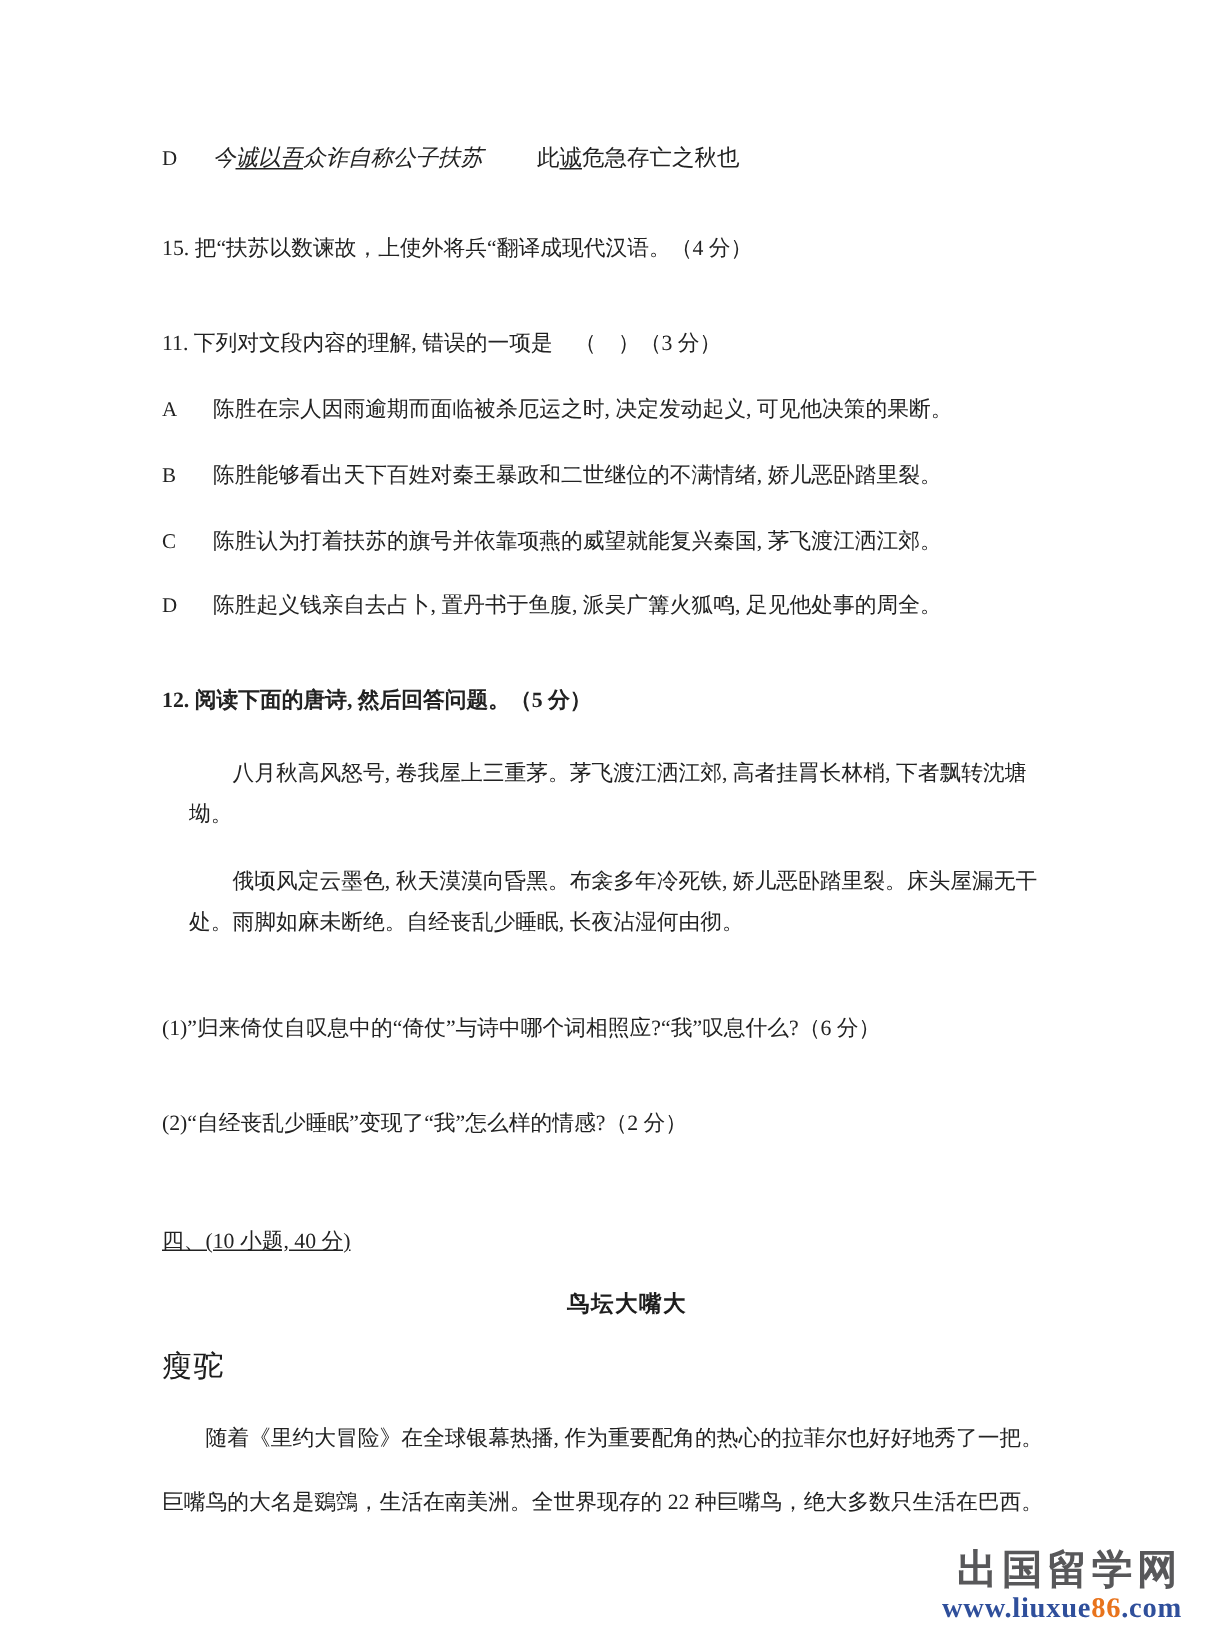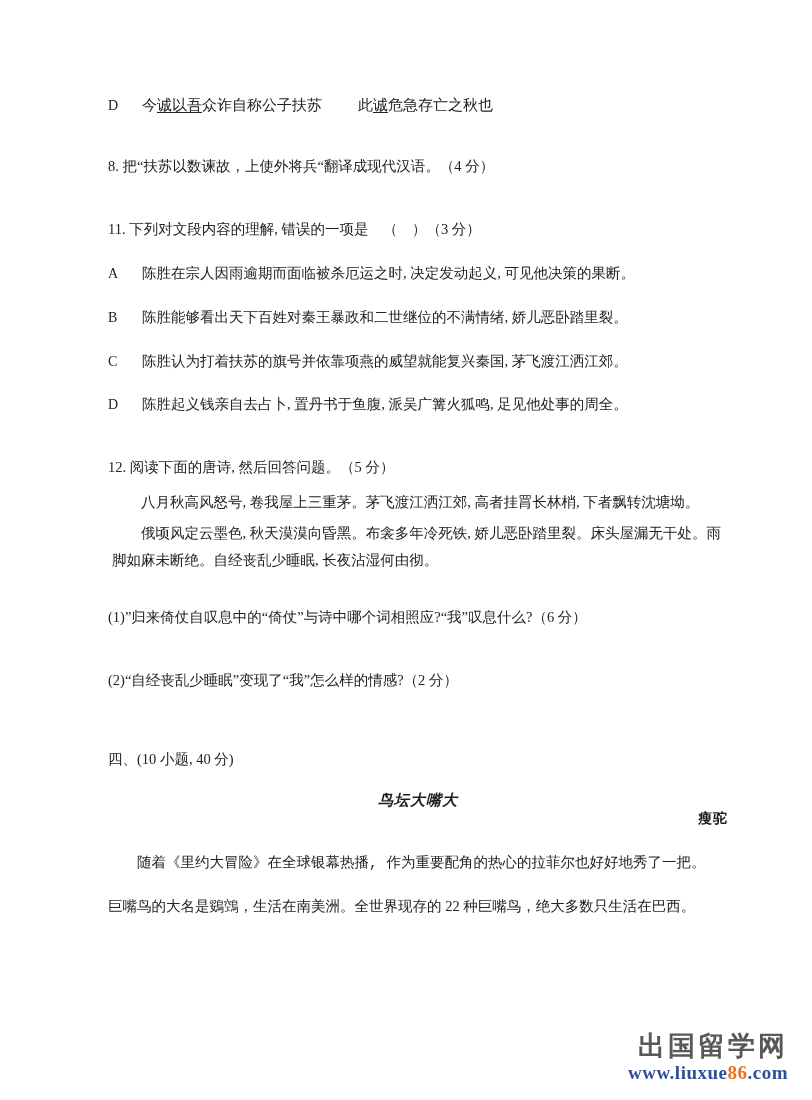--- a/index.html
+++ b/index.html
@@ -44,52 +44,52 @@
   }
   .opt-text { flex: 1 1 auto; }
 
   .d-line {
     display: flex;
     align-items: baseline;
     font-size: 15px;
     color: #222222;
   }
   .d-letter { width: 34px; flex: 0 0 34px; font-size: 14px; }
-  .d-seg-a { margin-right: 36px; }
+  .d-seg-a { margin-right: 36px; font-style: italic; }
   u.ul { text-decoration: underline; text-underline-offset: 2px; }
 
   .q-head {
     font-size: 14.5px;
     line-height: 1.6;
     color: #222222;
   }
   .indent2 { text-indent: 2em; }
   .poem-p {
     font-size: 14.5px;
     line-height: 1.85;
     color: #222222;
-    margin: 4px;
+    margin: 18px;
   }
   .para {
     font-size: 14.5px;
     line-height: 1.85;
     color: #222222;
     margin: 0;
   }
   .center-title {
     text-align: center;
     font-weight: bold;
     font-size: 15px;
     letter-spacing: 1px;
     font-family: "Liberation Sans", sans-serif;
   }
   .center-author {
-    text-align: right;
-    font-weight: bold;
-    font-size: 14px;
+    text-align: left;
+    font-weight: normal;
+    font-size: 20px;
     letter-spacing: 1px;
     font-family: "Liberation Sans", sans-serif;
   }
 
   .watermark {
     position: absolute;
     right: 24px;
     bottom: 18px;
     text-align: right;
     line-height: 1;
@@ -120,21 +120,21 @@
   <div class="content">
 
     <div class="d-line">
       <span class="d-letter">D</span>
       <span class="d-seg-a"><span>今</span><u class="ul">诚以吾</u><span>众诈自称公子扶苏</span></span>
       <span><span>此</span><u class="ul">诚</u><span>危急存亡之秋也</span></span>
     </div>
 
     <div class="gap-lg"></div>
 
-    <div class="q-head">8. 把“扶苏以数谏故，上使外将兵“翻译成现代汉语。（4 分）</div>
+    <div class="q-head">15. 把“扶苏以数谏故，上使外将兵“翻译成现代汉语。（4 分）</div>
 
     <div class="gap-lg"></div>
 
     <div class="q-head" style="margin-bottom:21px;">11. 下列对文段内容的理解, 错误的一项是　（　）（3 分）</div>
 
     <div class="opt-row">
       <span class="opt-letter">A</span>
       <span class="opt-text">陈胜在宗人因雨逾期而面临被杀厄运之时, 决定发动起义, 可见他决策的果断。</span>
     </div>
     <div class="opt-row">
@@ -145,42 +145,42 @@
       <span class="opt-letter">C</span>
       <span class="opt-text">陈胜认为打着扶苏的旗号并依靠项燕的威望就能复兴秦国, 茅飞渡江洒江郊。</span>
     </div>
     <div class="opt-row" style="margin-bottom:0;">
       <span class="opt-letter">D</span>
       <span class="opt-text">陈胜起义钱亲自去占卜, 置丹书于鱼腹, 派吴广篝火狐鸣, 足见他处事的周全。</span>
     </div>
 
     <div class="gap-lg"></div>
 
-    <div class="q-head" style="margin-bottom:10px;">12. 阅读下面的唐诗, 然后回答问题。（5 分）</div>
+    <div class="q-head" style="margin-bottom:24px;font-weight:bold;">12. 阅读下面的唐诗, 然后回答问题。（5 分）</div>
 
     <p class="poem-p indent2">八月秋高风怒号, 卷我屋上三重茅。茅飞渡江洒江郊, 高者挂罥长林梢, 下者飘转沈塘坳。</p>
     <p class="poem-p indent2">俄顷风定云墨色, 秋天漠漠向昏黑。布衾多年冷死铁, 娇儿恶卧踏里裂。床头屋漏无干处。雨脚如麻未断绝。自经丧乱少睡眠, 长夜沾湿何由彻。</p>
 
     <div class="gap-md"></div>
 
     <div class="q-head">(1)”归来倚仗自叹息中的“倚仗”与诗中哪个词相照应?“我”叹息什么?（6 分）</div>
 
     <div class="gap-lg"></div>
 
     <div class="q-head">(2)“自经丧乱少睡眠”变现了“我”怎么样的情感?（2 分）</div>
 
     <div class="gap-lg"></div>
     <div class="gap-sm"></div>
 
-    <div class="q-head" style="margin-bottom:20px;">四、(10 小题, 40 分)</div>
+    <div class="q-head" style="margin-bottom:20px;text-decoration:underline;">四、(10 小题, 40 分)</div>
 
-    <div class="center-title" style="font-style:italic;">鸟坛大嘴大</div>
+    <div class="center-title" style="margin-bottom:18px;">鸟坛大嘴大</div>
     <div class="center-author" style="margin-bottom:22px;">瘦驼</div>
 
-    <p class="para indent2" style="margin-bottom:16px;font-family:Liberation Mono, monospace;">随着《里约大冒险》在全球银幕热播, 作为重要配角的热心的拉菲尔也好好地秀了一把。</p>
+    <p class="para indent2" style="margin-bottom:16px;">随着《里约大冒险》在全球银幕热播, 作为重要配角的热心的拉菲尔也好好地秀了一把。</p>
     <p class="para">巨嘴鸟的大名是鵎鵼，生活在南美洲。全世界现存的 22 种巨嘴鸟，绝大多数只生活在巴西。</p>
 
   </div>
 
   <div class="watermark">
     <div class="wm-cn">出国留学网</div>
     <div class="wm-url"><span>www.liuxue</span><span class="accent">86</span><span>.com</span></div>
   </div>
 
 </div>

